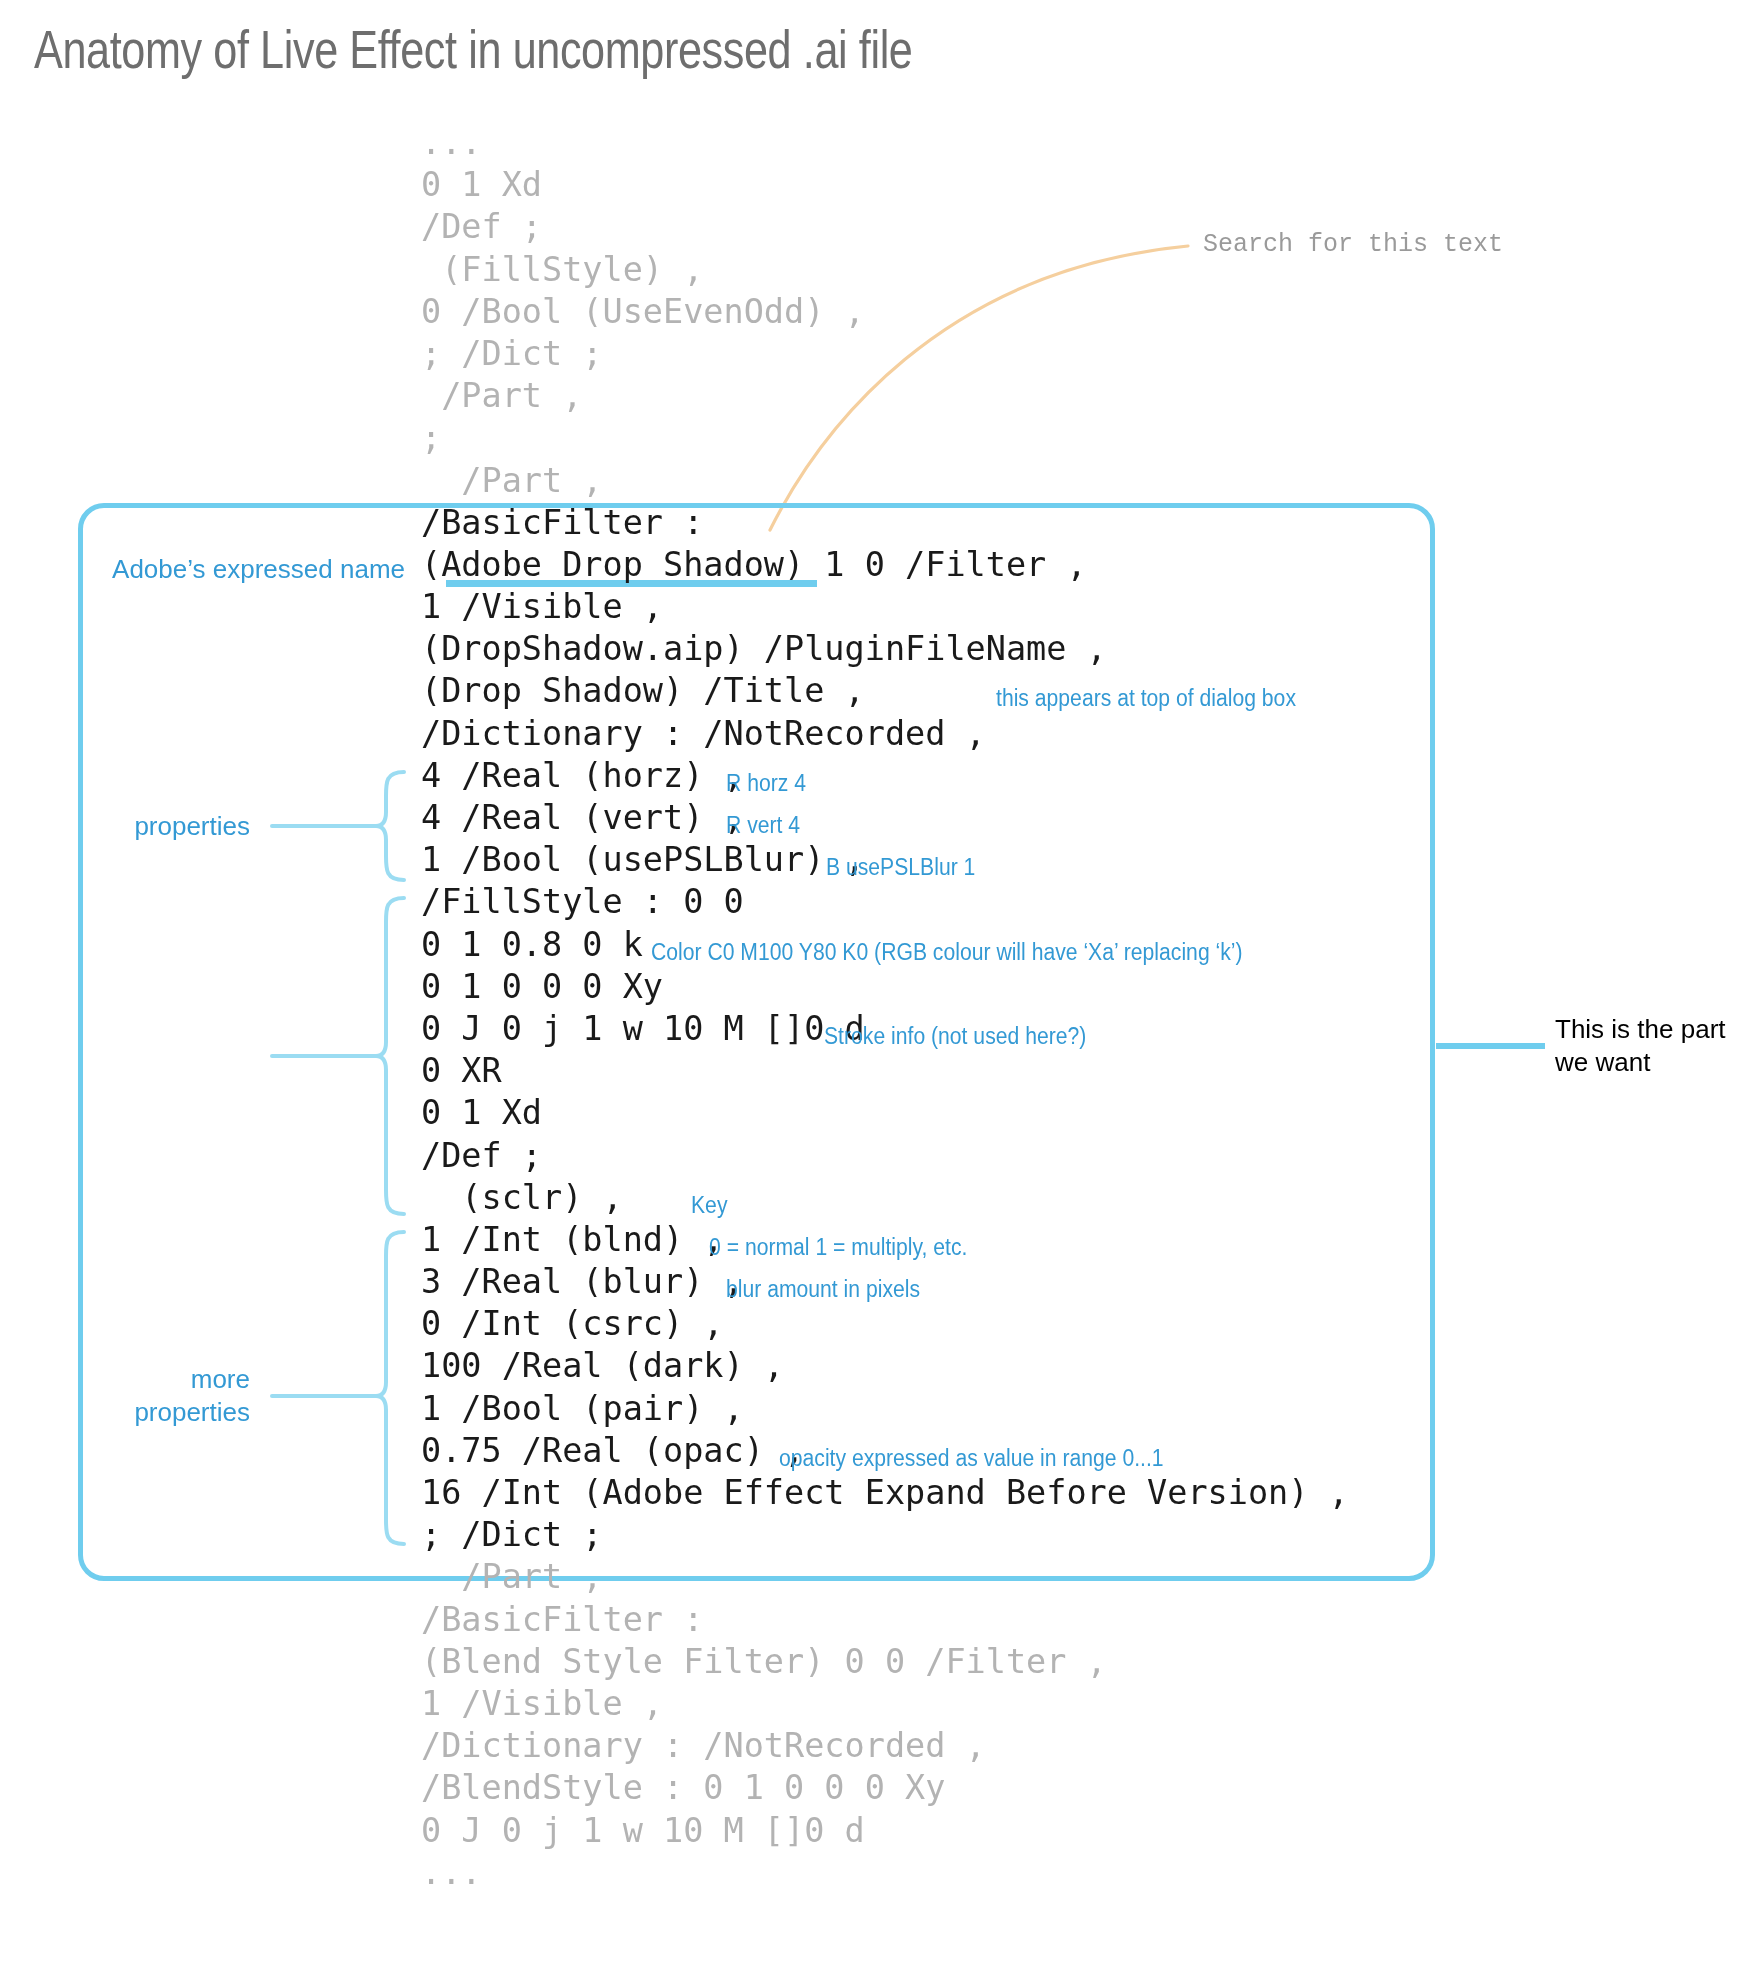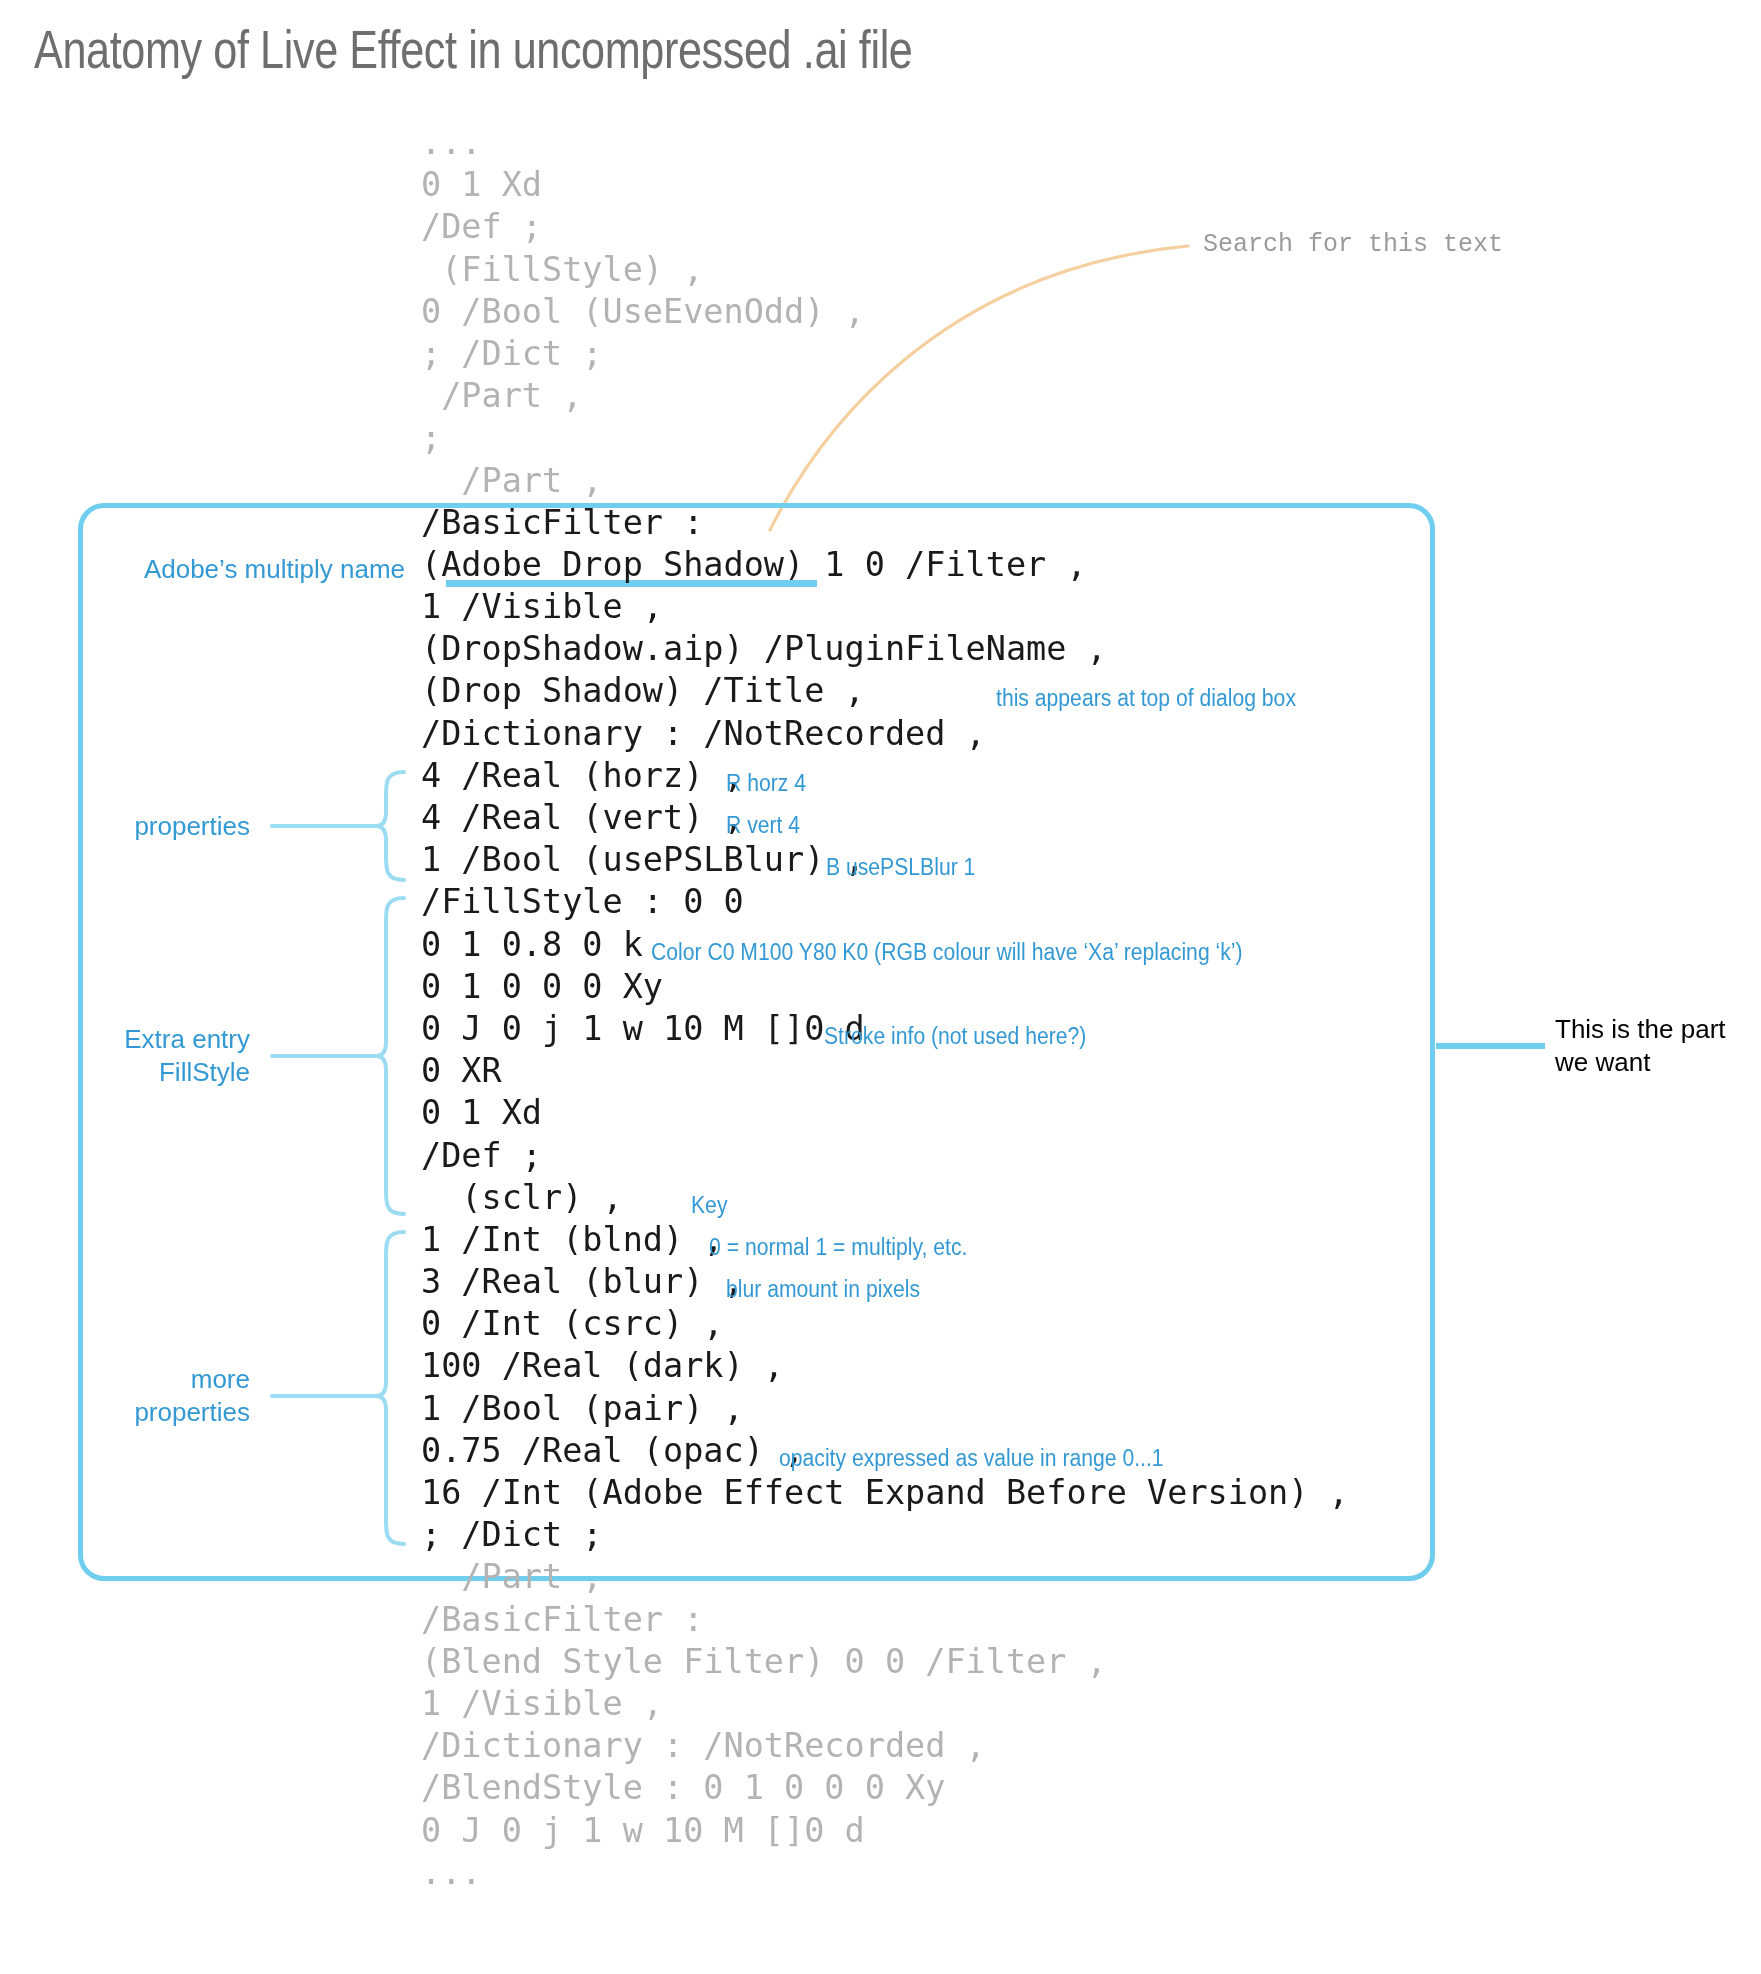--- a/index.html
+++ b/index.html
@@ -124,26 +124,24 @@
     <line x1="272" y1="1396" x2="376" y2="1396" stroke="#9bdcf2" stroke-width="4" stroke-linecap="round"></line>
 
     <line x1="1436" y1="1046" x2="1545" y2="1046" stroke="#6fcdee" stroke-width="6" stroke-linecap="butt"></line>
   </svg>
 
   <div class="bluebox"></div>
   <div class="ul"></div>
 
   <div class="orangenote" style="left:1203px;top:230px;color:#9a9a9a;">Search for this text</div>
 
-  <div class="sidelabel" style="left:0px;top:553px;width:405px;">Adobe’s multiply name</div>
+  <div class="sidelabel" style="left:0px;top:553px;width:405px;">Adobe’s expressed name</div>
 
   <div class="sidelabel" style="left:0px;top:810px;width:250px;">properties</div>
 
-  <div class="sidelabel" style="left:0px;top:1023px;width:250px;">Extra entry
-FillStyle</div>
 
   <div class="sidelabel" style="left:0px;top:1363px;width:250px;">more
 properties</div>
 
   <div class="rightlabel" style="left:1555px;top:1013px;width:206px;">This is the part
 we want</div>
 
   <div class="code" id="code-block"><div class="ln"><span class="t dim">...</span></div><div class="ln"><span class="t dim">0 1 Xd</span></div><div class="ln"><span class="t dim">/Def ;</span></div><div class="ln"><span class="t dim"> (FillStyle) ,</span></div><div class="ln"><span class="t dim">0 /Bool (UseEvenOdd) ,</span></div><div class="ln"><span class="t dim">; /Dict ;</span></div><div class="ln"><span class="t dim"> /Part ,</span></div><div class="ln"><span class="t dim">;</span></div><div class="ln"><span class="t dim">  /Part ,</span></div><div class="ln"><span class="t lit">/BasicFilter :</span></div><div class="ln"><span class="t lit">(Adobe Drop Shadow) 1 0 /Filter ,</span></div><div class="ln"><span class="t lit">1 /Visible ,</span></div><div class="ln"><span class="t lit">(DropShadow.aip) /PluginFileName ,</span></div><div class="ln"><span class="t lit">(Drop Shadow) /Title ,</span><span class="note" style="left: 575px;">this appears at top of dialog box</span></div><div class="ln"><span class="t lit">/Dictionary : /NotRecorded ,</span></div><div class="ln"><span class="t lit">4 /Real (horz) ,</span><span class="note" style="left: 305px;">R horz 4</span></div><div class="ln"><span class="t lit">4 /Real (vert) ,</span><span class="note" style="left: 305px;">R vert 4</span></div><div class="ln"><span class="t lit">1 /Bool (usePSLBlur) ,</span><span class="note" style="left: 405px;">B usePSLBlur 1</span></div><div class="ln"><span class="t lit">/FillStyle : 0 0</span></div><div class="ln"><span class="t lit">0 1 0.8 0 k</span><span class="note" style="left: 230px;">Color C0 M100 Y80 K0   (RGB colour will have ‘Xa’ replacing ‘k’)</span></div><div class="ln"><span class="t lit">0 1 0 0 0 Xy</span></div><div class="ln"><span class="t lit">0 J 0 j 1 w 10 M []0 d</span><span class="note" style="left: 403px;">Stroke info (not used here?)</span></div><div class="ln"><span class="t lit">0 XR</span></div><div class="ln"><span class="t lit">0 1 Xd</span></div><div class="ln"><span class="t lit">/Def ;</span></div><div class="ln"><span class="t lit">  (sclr) ,</span><span class="note" style="left: 270px;">Key</span></div><div class="ln"><span class="t lit">1 /Int (blnd) ,</span><span class="note" style="left: 288px;">0 = normal 1 = multiply, etc.</span></div><div class="ln"><span class="t lit">3 /Real (blur) ,</span><span class="note" style="left: 305px;">blur amount in pixels</span></div><div class="ln"><span class="t lit">0 /Int (csrc) ,</span></div><div class="ln"><span class="t lit">100 /Real (dark) ,</span></div><div class="ln"><span class="t lit">1 /Bool (pair) ,</span></div><div class="ln"><span class="t lit">0.75 /Real (opac) ,</span><span class="note" style="left: 358px;">opacity expressed as value in range 0...1</span></div><div class="ln"><span class="t lit">16 /Int (Adobe Effect Expand Before Version) ,</span></div><div class="ln"><span class="t lit">; /Dict ;</span></div><div class="ln"><span class="t dim">  /Part ,</span></div><div class="ln"><span class="t dim">/BasicFilter :</span></div><div class="ln"><span class="t dim">(Blend Style Filter) 0 0 /Filter ,</span></div><div class="ln"><span class="t dim">1 /Visible ,</span></div><div class="ln"><span class="t dim">/Dictionary : /NotRecorded ,</span></div><div class="ln"><span class="t dim">/BlendStyle : 0 1 0 0 0 Xy</span></div><div class="ln"><span class="t dim">0 J 0 j 1 w 10 M []0 d</span></div><div class="ln"><span class="t dim">...</span></div></div>
 
 </div>

